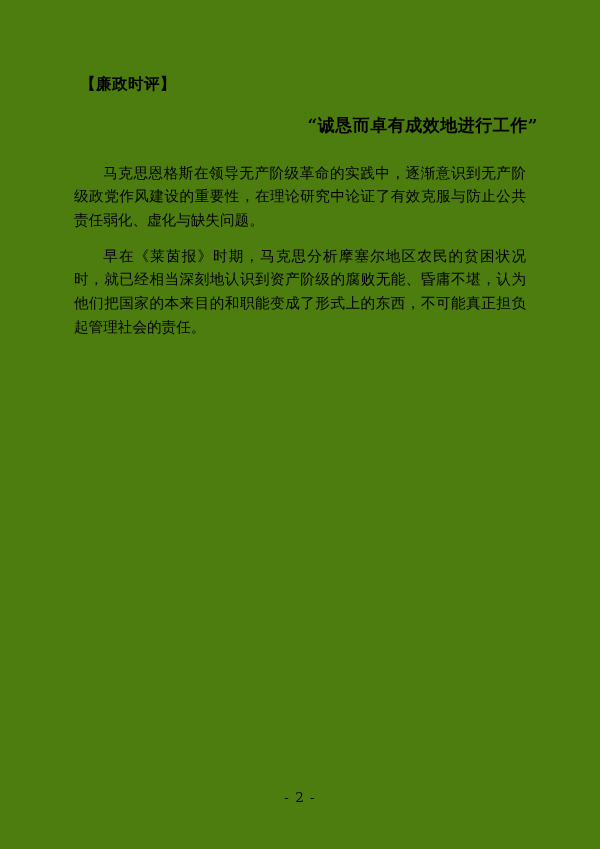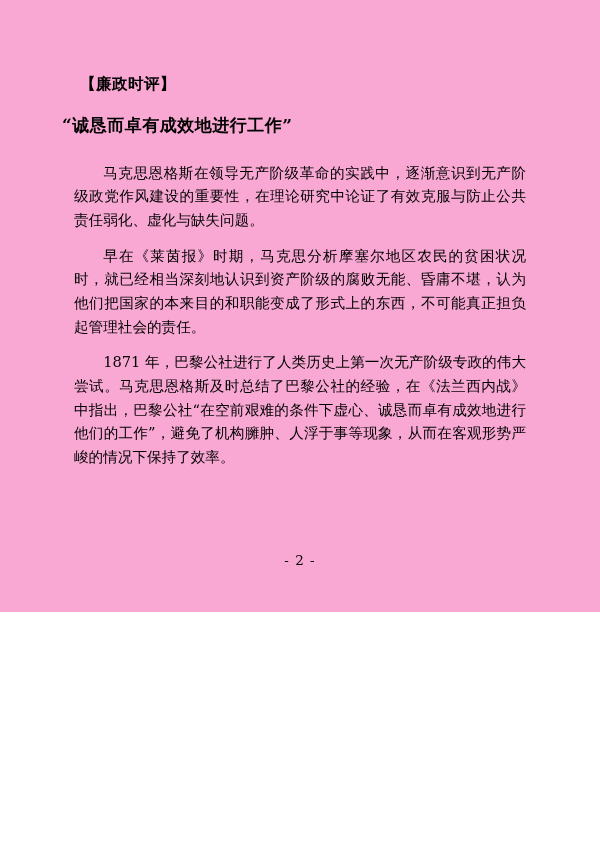--- a/index.html
+++ b/index.html
@@ -10,34 +10,34 @@
     width: 600px;
     height: 849px;
     background: #ffffff;
     font-family: "DejaVu Serif", "Liberation Serif", serif;
     color: #000000;
     overflow: hidden;
   }
   .page {
     position: relative;
     width: 600px;
-    height: 612px;
+    height: 849px;
     box-sizing: border-box;
     padding: 72px 62px 0 62px;
-    background: #f9a8d4;
+    background: #4d7c0f;
   }
   .kicker {
     font-size: 15.5px;
     font-weight: bold;
     line-height: 1.5;
     margin: 0 0 18px 18px;
     letter-spacing: 0.5px;
   }
   .doc-title {
-    text-align: left;
+    text-align: right;
     font-size: 17px;
     font-weight: bold;
     line-height: 1.5;
     margin: 0 0 22px 0;
     letter-spacing: 0.5px;
   }
   .body-text {
     font-size: 14.6px;
     line-height: 1.62;
     text-align: justify;
@@ -63,18 +63,17 @@
 
 <div class="page">
 
   <div class="kicker">【廉政时评】</div>
 
   <h1 class="doc-title">“诚恳而卓有成效地进行工作”</h1>
 
   <div class="body-text">
     <p>马克思恩格斯在领导无产阶级革命的实践中，逐渐意识到无产阶级政党作风建设的重要性，在理论研究中论证了有效克服与防止公共责任弱化、虚化与缺失问题。</p>
     <p>早在《莱茵报》时期，马克思分析摩塞尔地区农民的贫困状况时，就已经相当深刻地认识到资产阶级的腐败无能、昏庸不堪，认为他们把国家的本来目的和职能变成了形式上的东西，不可能真正担负起管理社会的责任。</p>
-    <p>1871 年，巴黎公社进行了人类历史上第一次无产阶级专政的伟大尝试。马克思恩格斯及时总结了巴黎公社的经验，在《法兰西内战》中指出，巴黎公社“在空前艰难的条件下虚心、诚恳而卓有成效地进行他们的工作”，避免了机构臃肿、人浮于事等现象，从而在客观形势严峻的情况下保持了效率。</p>
   </div>
 
   <div class="pager">- 2 -</div>
 
 </div>
 
 </body></html>

